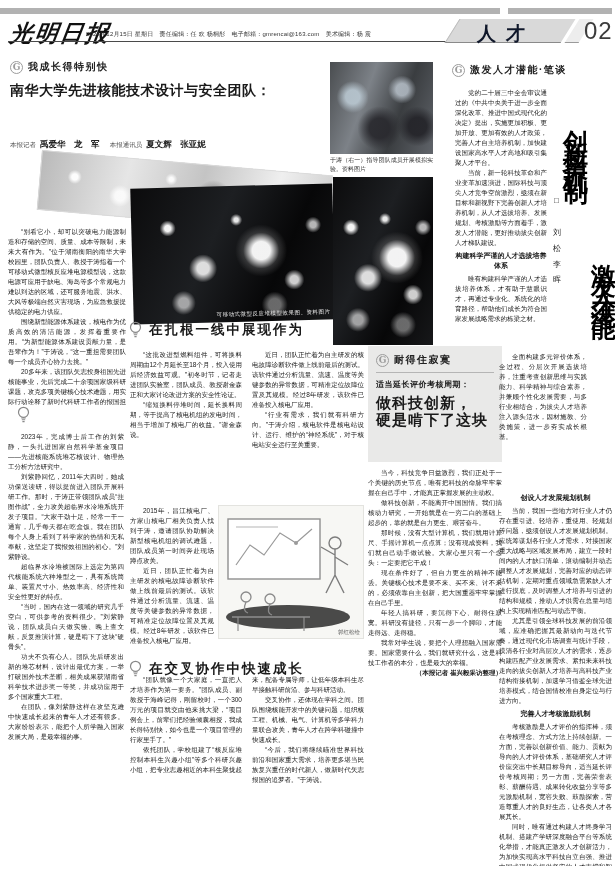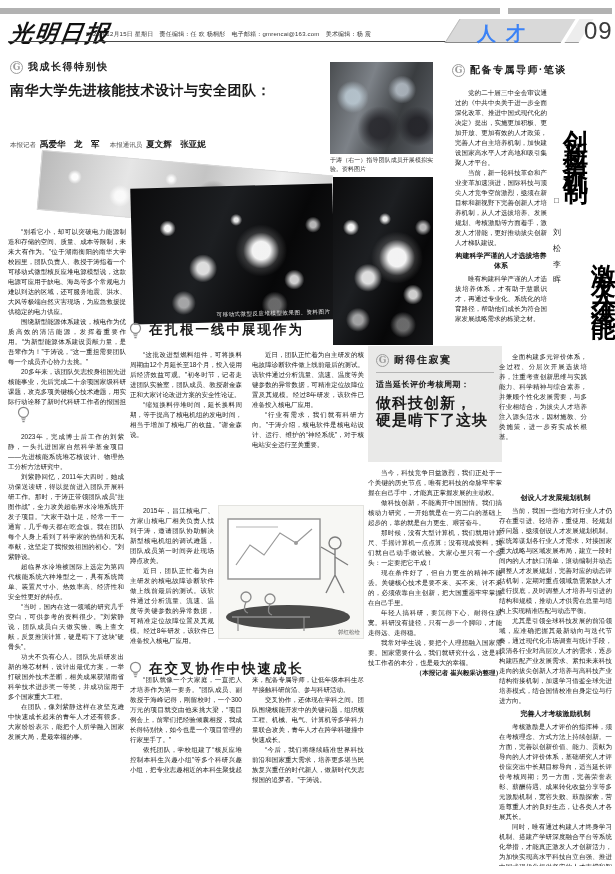--- a/index.html
+++ b/index.html
@@ -18,21 +18,21 @@
     font-size:23px; letter-spacing:2px; transform:skewX(-8deg); color:#111;
     white-space:nowrap;
   }
   .infoline { font-size:6px; color:#333; white-space:nowrap; letter-spacing:.2px; }
   .rule { background:#4a4a4a; height:1px; }
   .tabshape {
     background:#d9d9d9; transform:skewX(-32deg);
     border-bottom:1px solid #8a8a8a; border-left:1px solid #bbb;
   }
   .tabshape2 { background:#ededed; transform:skewX(-32deg); border-bottom:1px solid #9a9a9a; }
-  .tabtext { font-size:19px; font-weight:bold; letter-spacing:10px; color:#3b82f6; white-space:nowrap; }
+  .tabtext { font-size:19px; font-weight:bold; letter-spacing:10px; color:#0f172a; white-space:nowrap; }
   .pagenum { font-size:24px; color:#3c3c3c; font-weight:normal; letter-spacing:1px;
              font-family:"Liberation Sans", sans-serif; }
 
   
   .kicker { display:flex; align-items:center; gap:5px; }
   .gbadge {
     display:inline-flex; align-items:center; justify-content:center;
     width:13px; height:13px; border:1.6px solid #9c9c9c; border-radius:50%;
     color:#9c9c9c; font-size:9px; font-weight:bold; flex:0 0 auto;
     font-family:"DejaVu Serif", serif;
@@ -78,21 +78,21 @@
       radial-gradient(circle at 25% 85%, rgba(255,255,255,.6) 0 5px, rgba(255,255,255,0) 12px),
       radial-gradient(circle at 70% 88%, rgba(200,200,200,.5) 0 6px, rgba(200,200,200,0) 13px),
       linear-gradient(115deg,#0b0b0c 0%,#1d1f22 40%,#070708 70%,#17181a 100%);
   }
   .photo-dark-caption { font-size:5.5px; color:#e8e8e8; letter-spacing:.5px; }
 
   
   .bodytext { font-size:6.5px; line-height:10px; text-align:justify; color:#191919; overflow:hidden; }
   .bodytext p { text-indent:2em; margin:0; }
   .cols2 { column-count:2; column-gap:10px; }
-  .sec-h { display:flex; align-items:flex-end; gap:6px; }
+  .sec-h { display:flex; align-items:flex-start; gap:6px; }
   .sec-h .t { font-size:13.5px; font-weight:900; letter-spacing:2px; white-space:nowrap; }
 
   
   .innovator { background:#e9e9e8; padding:7px 8px 5px 8px; }
   .innovator .divider { border-bottom:1px solid #b5b5b5; margin:5px 0 6px 0; }
   .innovator .speaker { font-size:8px; font-weight:bold; letter-spacing:.5px; margin-bottom:4px; }
   .innovator .btitle { font-size:15px; font-weight:900; letter-spacing:1px; line-height:17px; }
   .credit { font-weight:bold; text-align:right; text-indent:0 !important; }
 
   
@@ -113,21 +113,21 @@
   <div class="abs topbar" style="left:0; top:8; top:8px; width:500px;"></div>
   <div class="abs topbar" style="left:508px; top:8px; width:104px;"></div>
 
   <div class="abs masthead" style="left:10px; top:18px;">光明日报</div>
   <div class="abs infoline" style="left:86px; top:30px;">2024年12月15日 星期日　责任编辑：任 欢 杨桐彤　电子邮箱：gmrencai@163.com　美术编辑：杨 震</div>
   <div class="abs rule" style="left:8px; top:41px; width:442px;"></div>
 
   <div class="abs tabshape" style="left:452px; top:19px; width:116px; height:24px;"></div>
   <div class="abs tabshape2" style="left:572px; top:19px; width:14px; height:24px;"></div>
   <div class="abs tabtext" style="left:477px; top:21px;">人才</div>
-  <div class="abs pagenum" style="left:584px; top:17px;">09</div>
+  <div class="abs pagenum" style="left:584px; top:17px;">02</div>
 
   <div class="abs kicker" style="left:10px; top:60px;">
     <span class="gbadge">G</span>
     <span class="kicker-label">我成长得特别快</span>
   </div>
   <div class="abs subtitle" style="left:10px; top:82px;">南华大学先进核能技术设计与安全团队：</div>
   <div class="abs byline" style="left:10px; top:139px;">
     <span class="lbl">本报记者</span>
     <span class="names">禹爱华　龙　军</span>
     <span class="lbl" style="margin-left:8px;">本报通讯员</span>
@@ -234,21 +234,21 @@
     <p>做科技创新，不能离开中国国情。我们搞核动力研究，一开始就是在一穷二白的基础上起步的，靠的就是自力更生、艰苦奋斗。</p>
     <p>那时候，没有大型计算机，我们就用计算尺、手摇计算机一点点算；没有现成资料，我们就自己动手做试验。大家心里只有一个念头：一定要把它干成！</p>
     <p>现在条件好了，但自力更生的精神不能丢。关键核心技术是要不来、买不来、讨不来的，必须依靠自主创新，把大国重器牢牢掌握在自己手里。</p>
     <p>年轻人搞科研，要沉得下心、耐得住寂寞。科研没有捷径，只有一步一个脚印，才能走得远、走得稳。</p>
     <p>我常对学生说，要把个人理想融入国家需要。国家需要什么，我们就研究什么，这是科技工作者的本分，也是最大的幸福。</p>
     <p class="credit">（本报记者 崔兴毅采访整理）</p>
   </div>
 
   <div class="abs kicker" style="left:452px; top:63px;">
     <span class="gbadge">G</span>
-    <span class="kicker-label">配备专属导师·笔谈</span>
+    <span class="kicker-label">激发人才潜能·笔谈</span>
   </div>
 
   <div class="abs bodytext" style="left:455px; top:88px; width:92px; height:258px;">
     <p>党的二十届三中全会审议通过的《中共中央关于进一步全面深化改革、推进中国式现代化的决定》提出，实施更加积极、更加开放、更加有效的人才政策，完善人才自主培养机制，加快建设国家高水平人才高地和吸引集聚人才平台。</p>
     <p>当前，新一轮科技革命和产业变革加速演进，国际科技与顶尖人才竞争空前激烈，亟须在新目标和新视野下完善创新人才培养机制，从人才选拔培养、发展规划、考核激励等方面着手，激发人才潜能，更好推动拔尖创新人才梯队建设。</p>
     <p class="subhead">构建科学严谨的人才选拔培养体系</p>
     <p>唯有构建科学严谨的人才选拔培养体系，才有助于慧眼识才，再通过专业化、系统化的培育路径，帮助他们成长为符合国家发展战略需求的栋梁之材。</p>
   </div>
 
   <div class="abs vert vtitle" style="left:560px; top:110px; height:250px;">创新培养机制</div>

